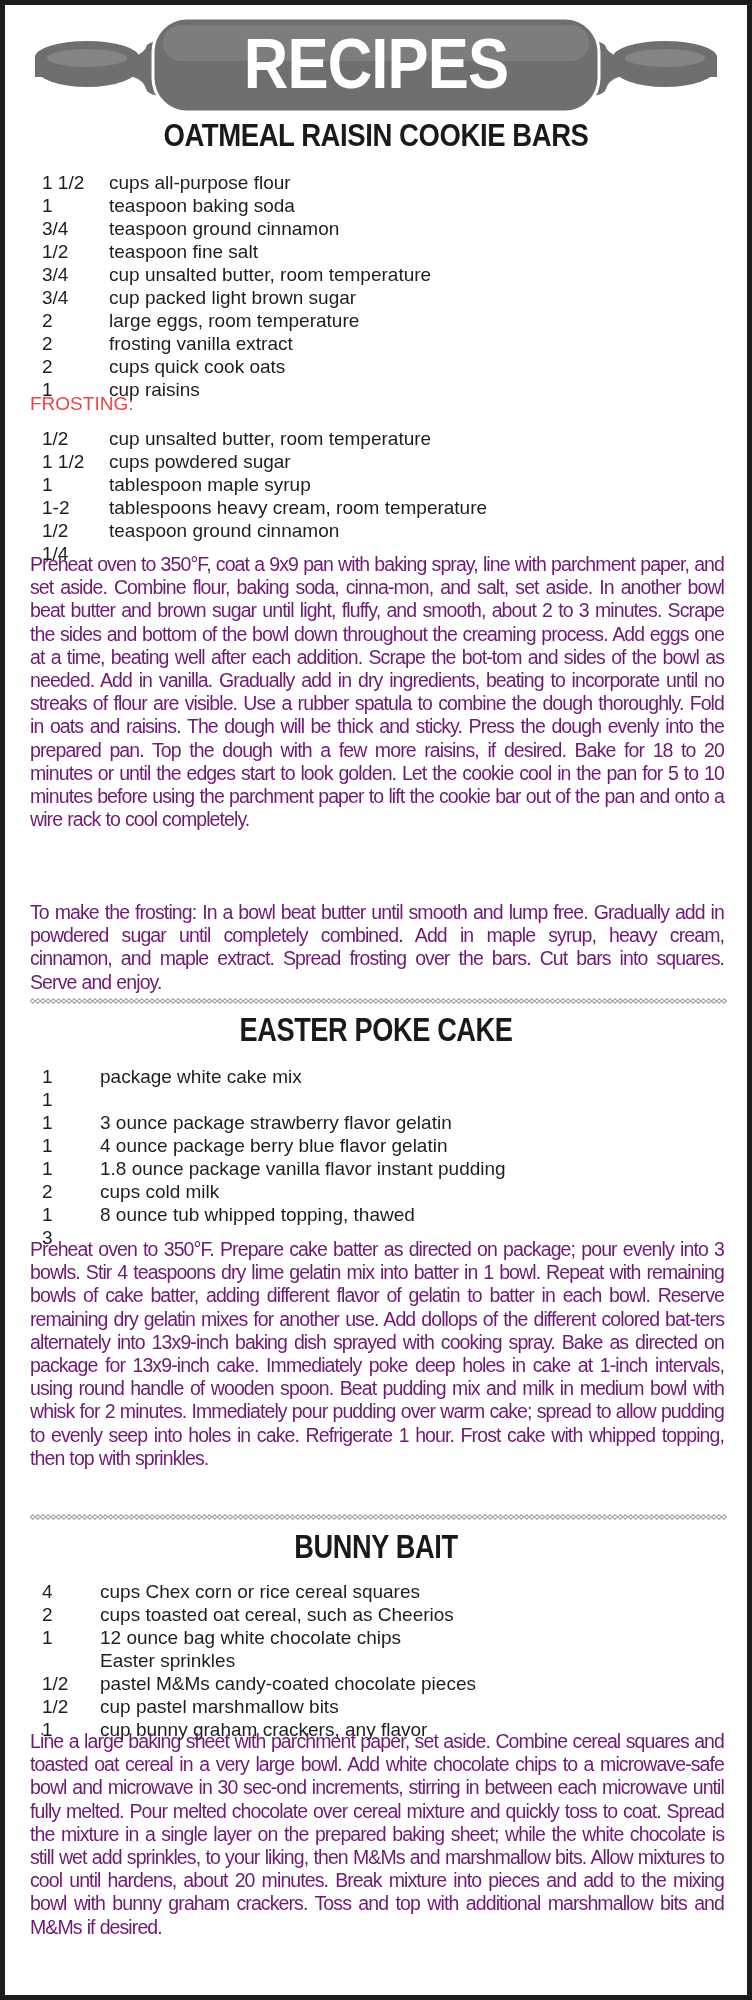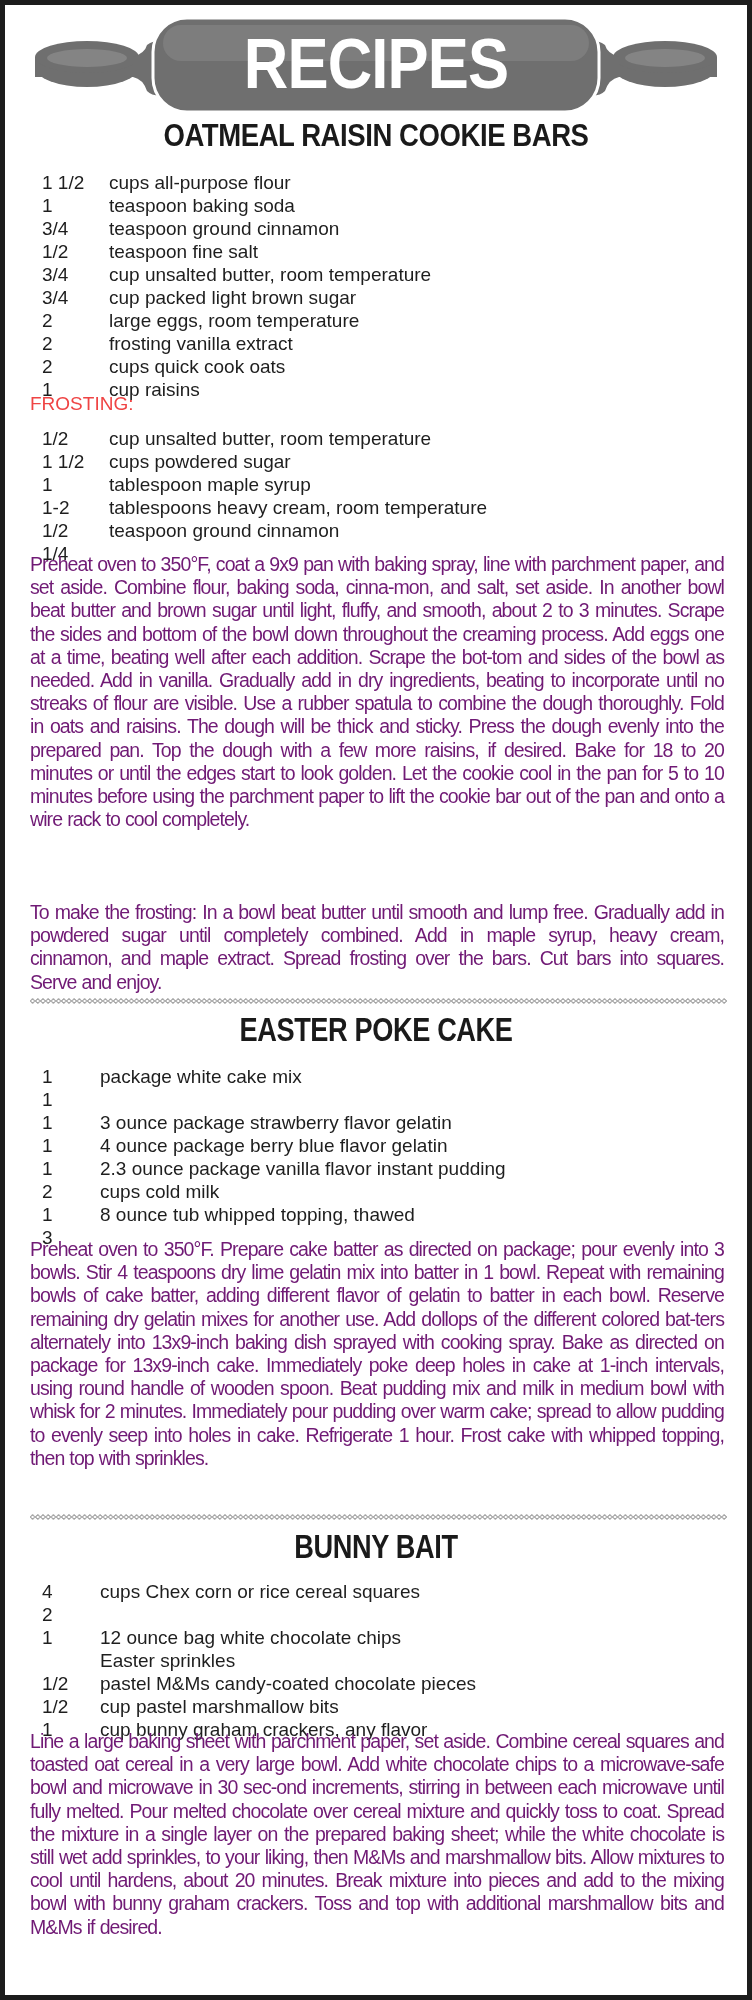--- a/index.html
+++ b/index.html
@@ -171,21 +171,21 @@
         <li class="ing">
             <span class="qty">1</span>
             <span class="txt">3 ounce package strawberry flavor gelatin</span>
           </li>
         <li class="ing">
             <span class="qty">1</span>
             <span class="txt">4 ounce package berry blue flavor gelatin</span>
           </li>
         <li class="ing">
             <span class="qty">1</span>
-            <span class="txt">2.3 ounce package vanilla flavor instant pudding</span>
+            <span class="txt">1.8 ounce package vanilla flavor instant pudding</span>
           </li>
         <li class="ing">
             <span class="qty">2</span>
             <span class="txt">cups cold milk</span>
           </li>
         <li class="ing">
             <span class="qty">1</span>
             <span class="txt">8 ounce tub whipped topping, thawed</span>
           </li>
         <li class="ing">
@@ -201,20 +201,21 @@
 
     <section>
       <h1 class="recipe-title" style="margin:0;top:1520px;font-size:34px;line-height:42px;transform:scaleX(0.80)">BUNNY BAIT</h1>
       <ul class="ing-list list-b" style="top:1563px">
         <li class="ing">
             <span class="qty">4</span>
             <span class="txt">cups Chex corn or rice cereal squares</span>
           </li>
         <li class="ing">
             <span class="qty">2</span>
+            <span class="txt">cups toasted oat cereal, such as Cheerios</span>
           </li>
         <li class="ing">
             <span class="qty">1</span>
             <span class="txt">12 ounce bag white chocolate chips</span>
           </li>
         <li class="ing">
             <span class="qty"></span>
             <span class="txt">Easter sprinkles</span>
           </li>
         <li class="ing">

